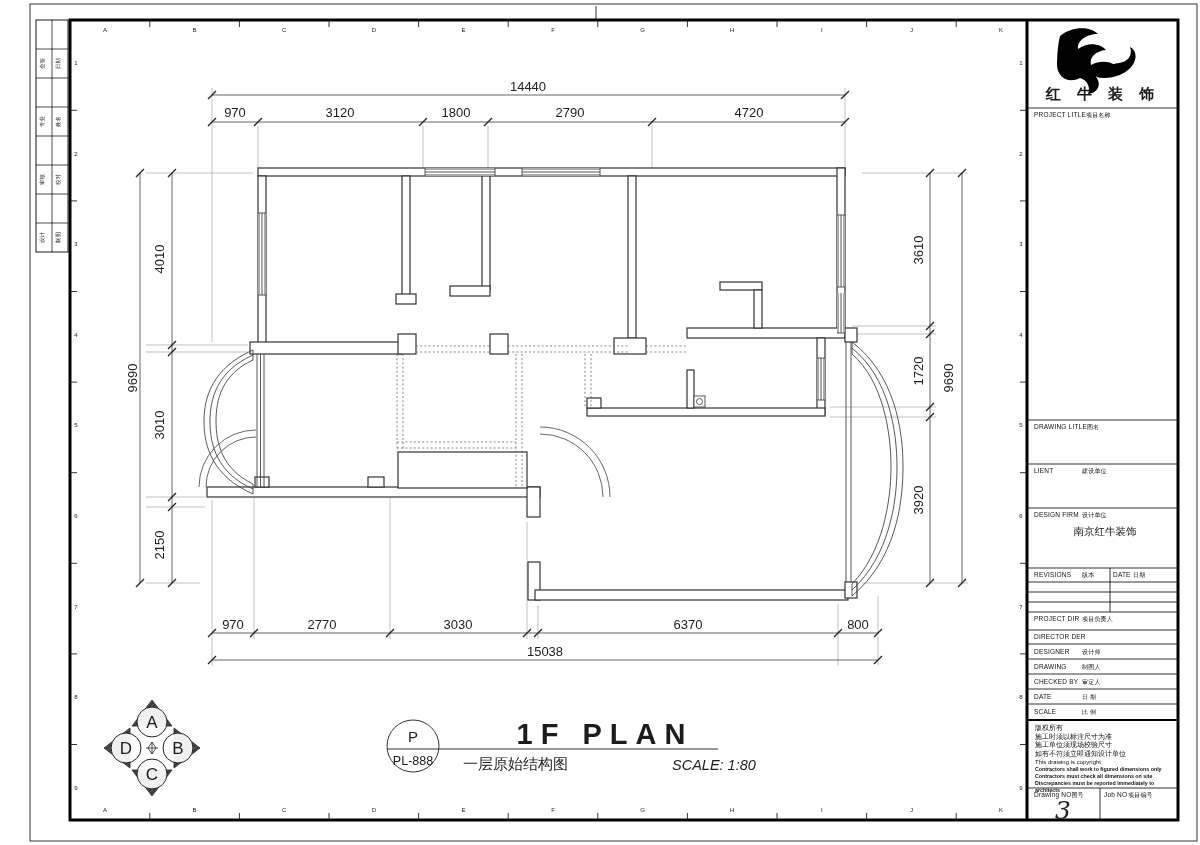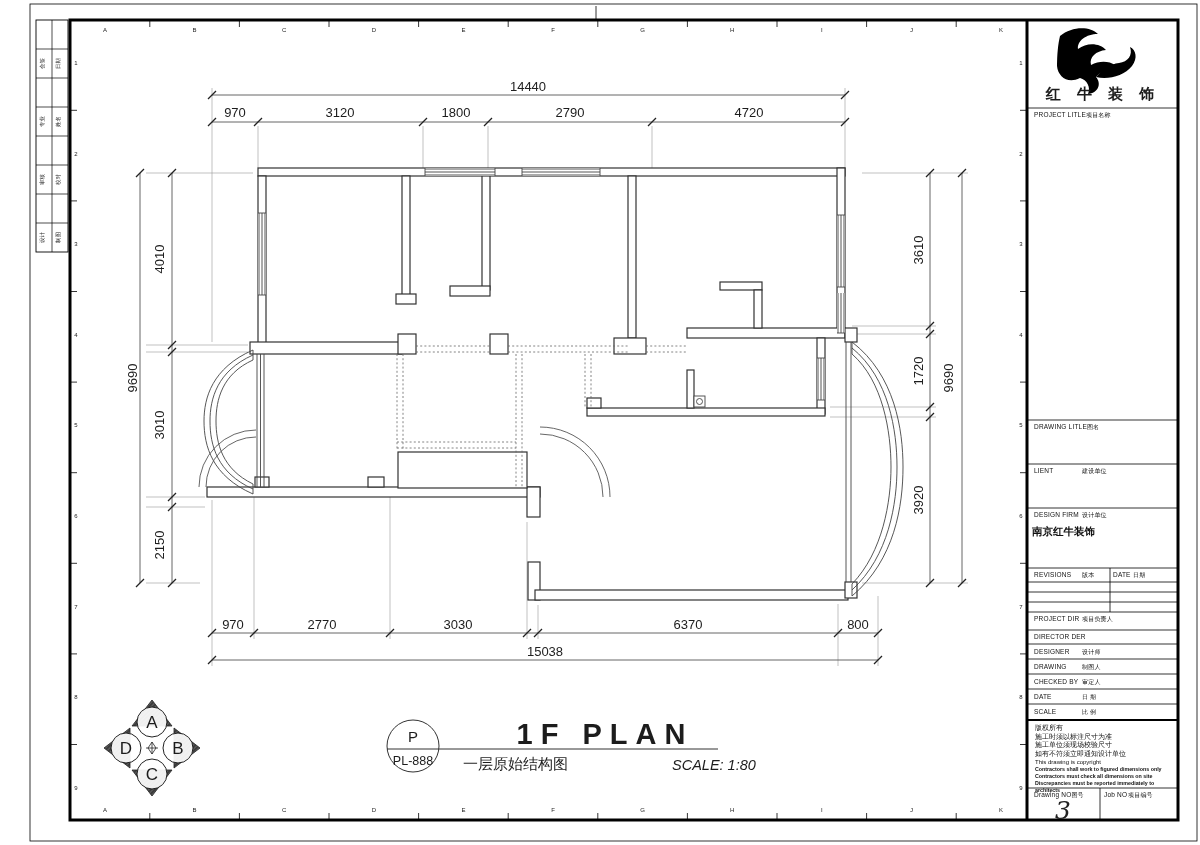--- a/index.html
+++ b/index.html
@@ -17,21 +17,21 @@
   .dash{stroke:#666;stroke-width:0.8;fill:none;stroke-dasharray:2 2.2;}
   .ext{stroke:#999;stroke-width:0.6;fill:none;}
   .dimline{stroke:#555;stroke-width:0.9;fill:none;}
   .tick{stroke:#222;stroke-width:1.3;fill:none;}
   .dimtxt{font-size:13px;fill:#222;}
   .stripline{stroke:#000;stroke-width:0.7;}
   
   .tbl{position:absolute;font-size:6.5px;color:#111;white-space:nowrap;letter-spacing:0.2px;}
   .tbl .en{display:inline-block;min-width:48px;}
   .tbl .zh{font-size:6px;}
-  .tb-value{position:absolute;left:1032px;width:146px;font-size:10.5px;color:#111;font-weight:bold;}
+  .tb-value{position:absolute;left:1032px;width:146px;text-align:center;font-size:10.5px;color:#111;}
   .notice{position:absolute;left:1035px;width:140px;color:#111;}
   .notice .zhl{font-size:7px;line-height:8.6px;}
   .notice .enl{font-size:6px;line-height:8px;}
   .notice .bl{font-size:5.3px;line-height:7px;font-weight:bold;}
   .bignum{position:absolute;font-family:"DejaVu Serif",serif;font-style:italic;font-size:25px;color:#222;}
 </style>
 </head>
 <body>
 
 <div id="page">

